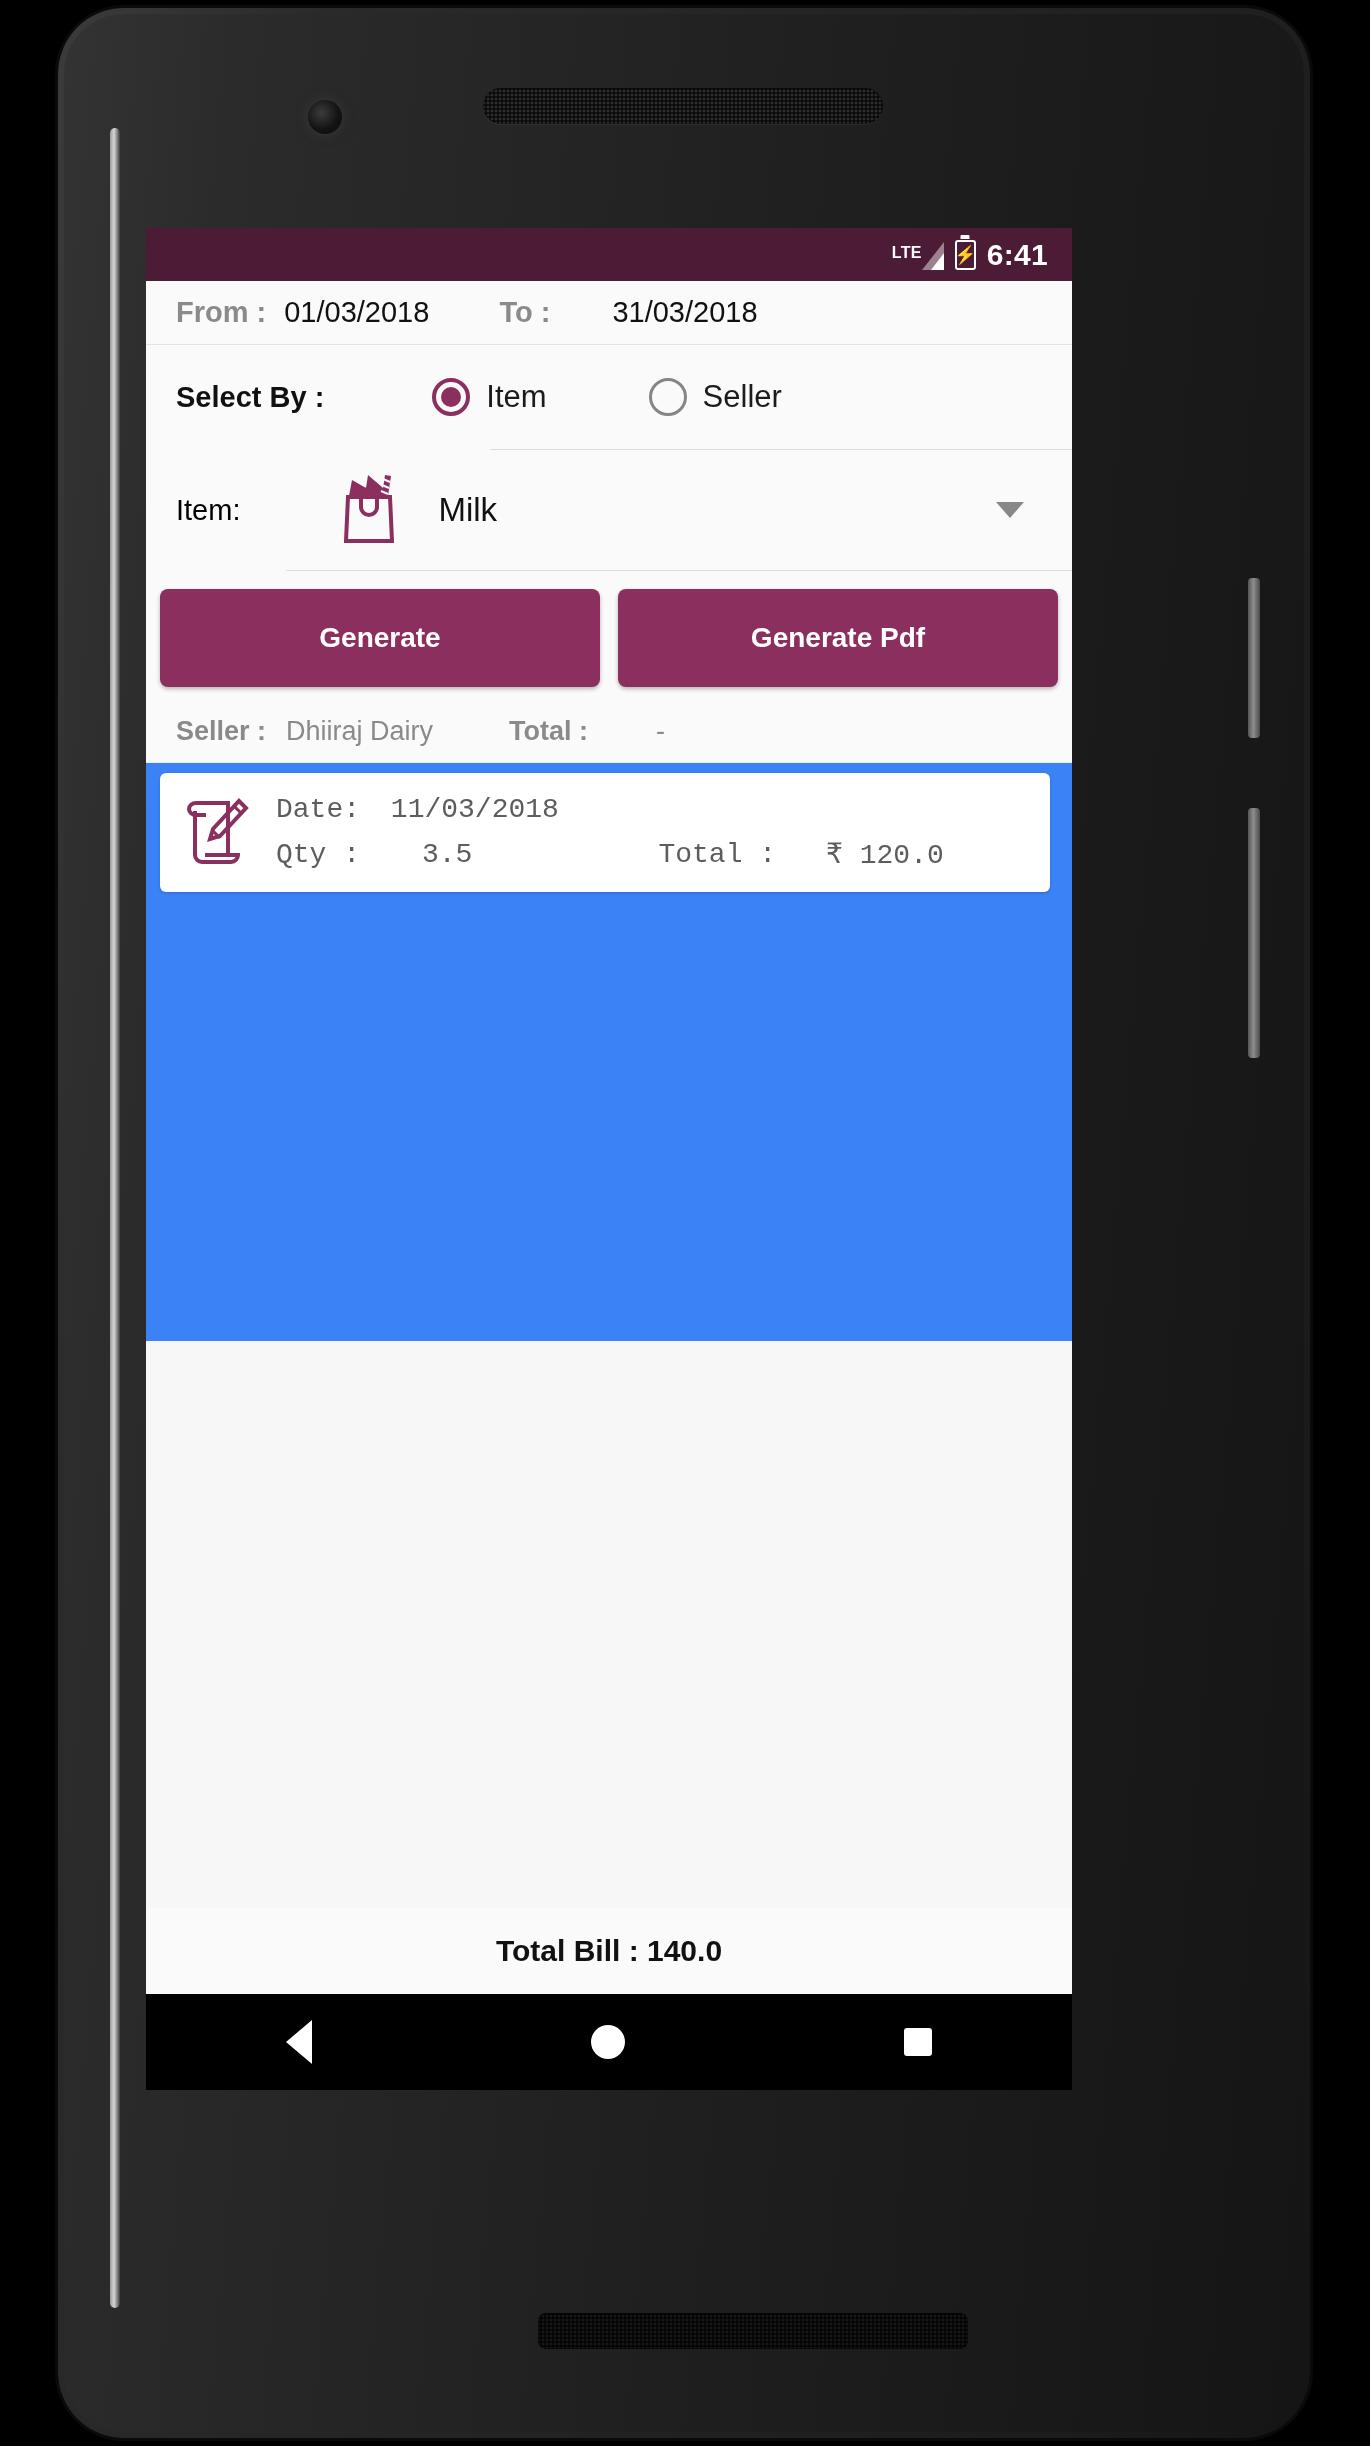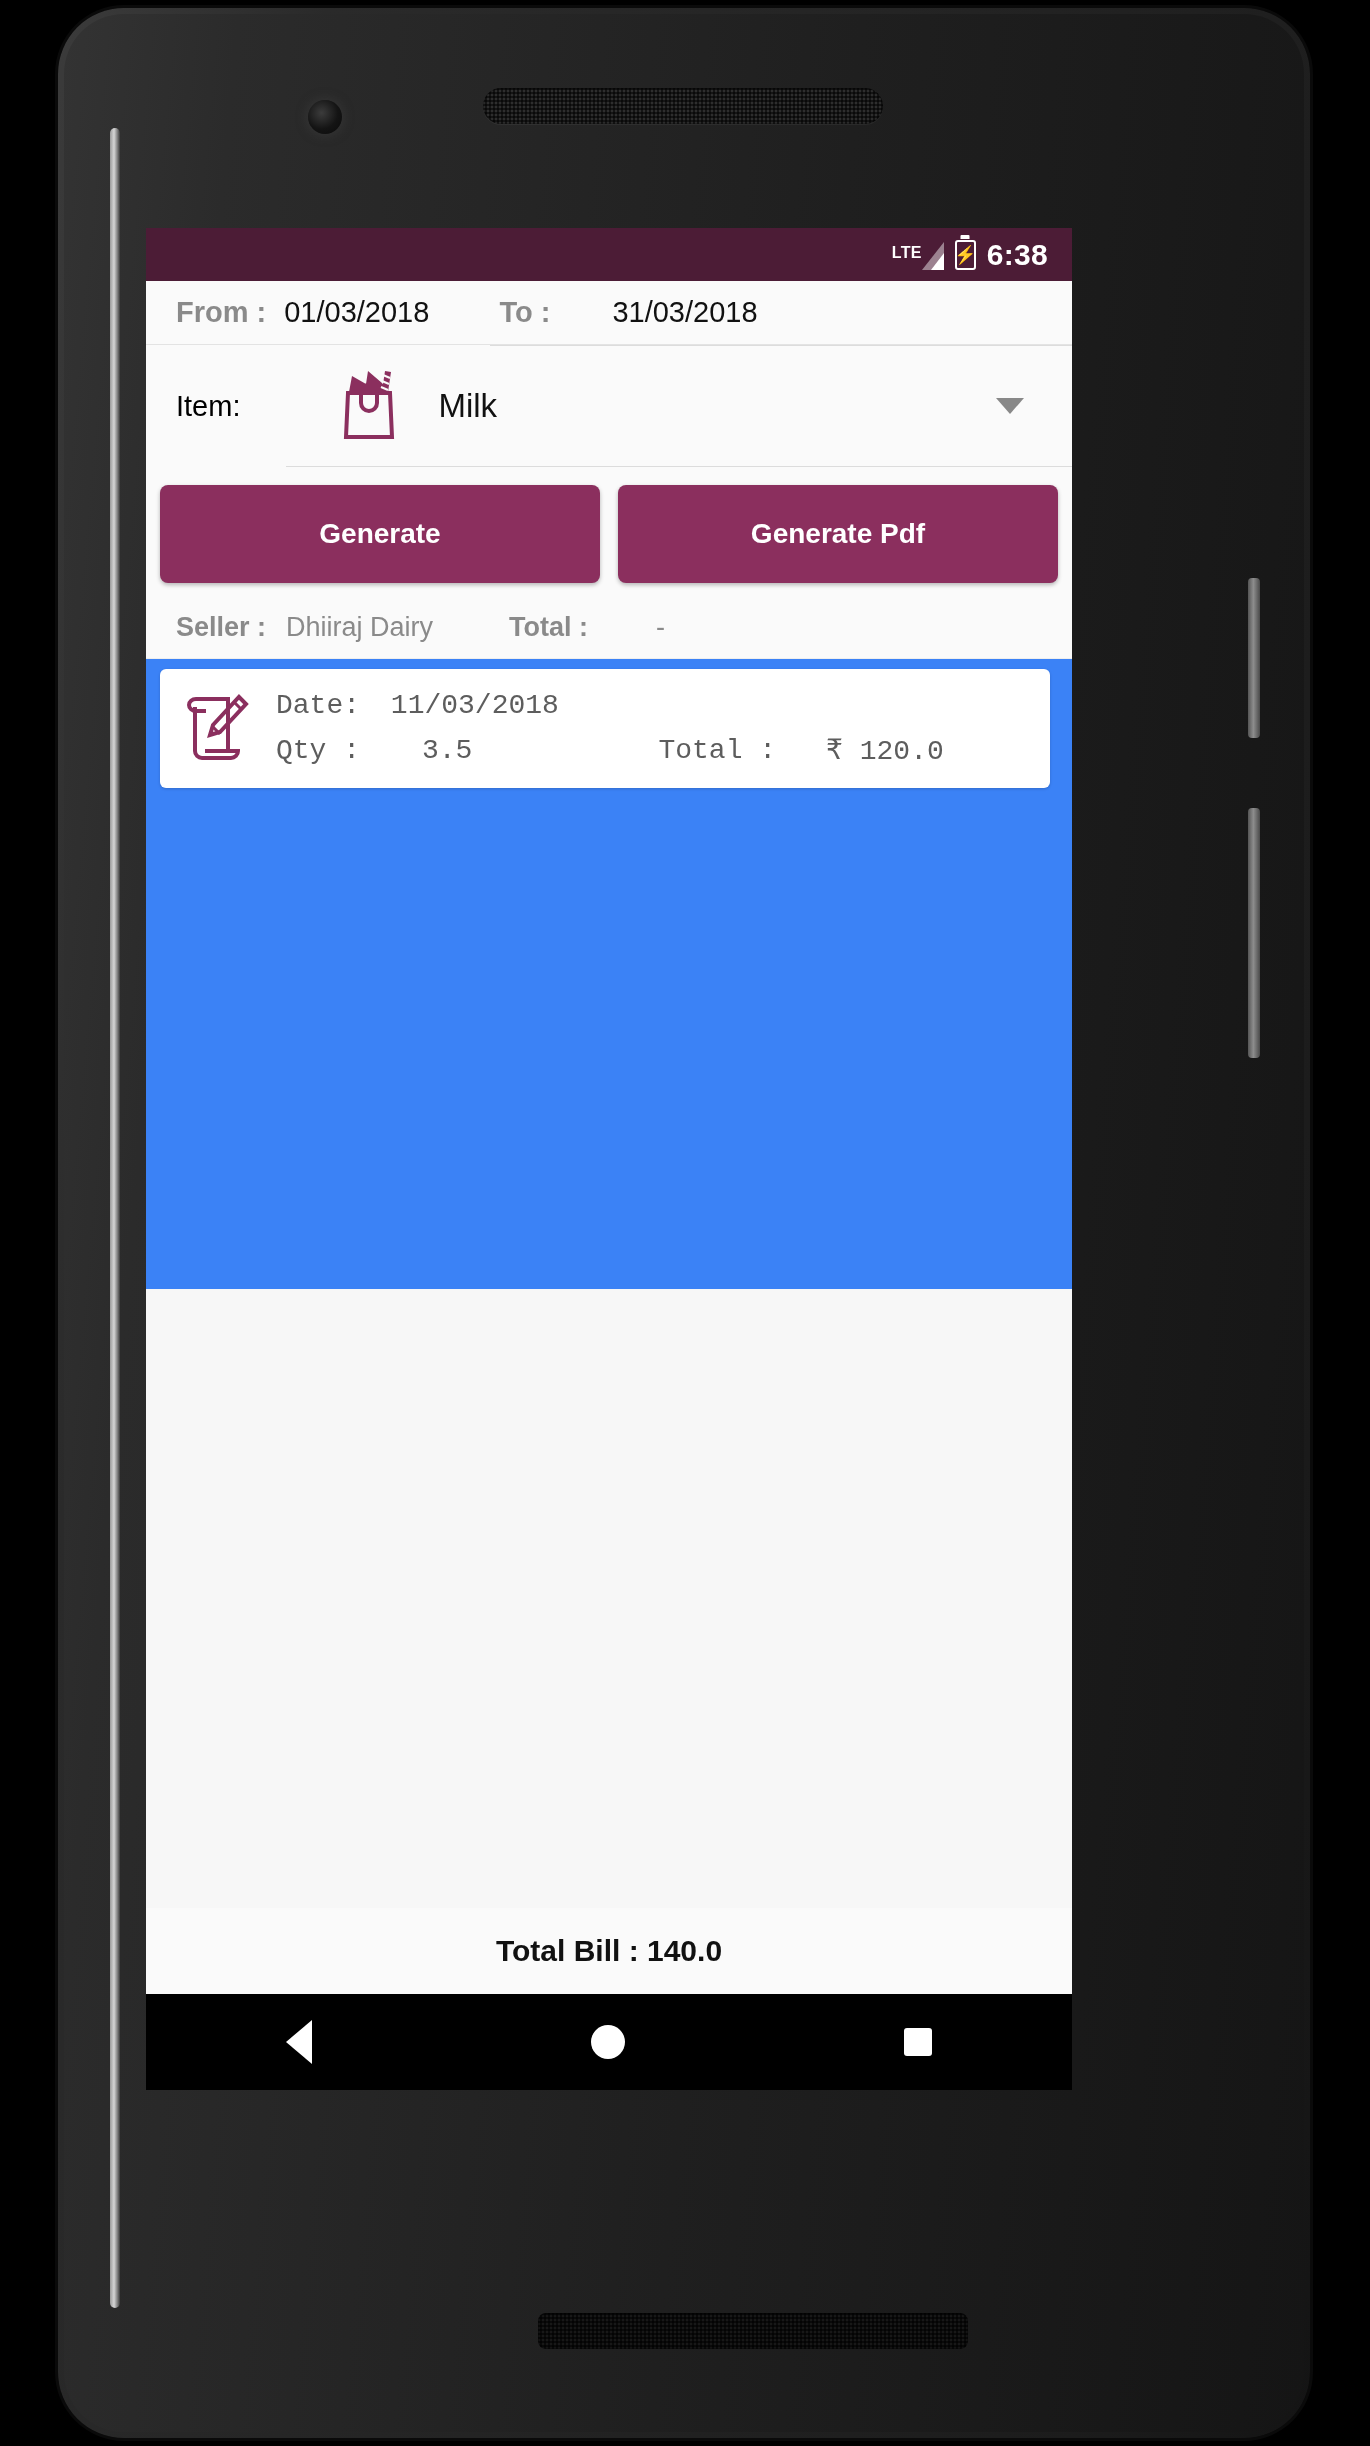--- a/index.html
+++ b/index.html
@@ -214,31 +214,42 @@
  <div id="screen-col">
 
   <div id="status-bar">
     <div class="lte-wrap">
       <span class="lte-text">LTE</span>
       <span class="sig-tri"></span>
     </div>
     <div class="battery">
       <span class="bolt">⚡</span>
     </div>
-    <div id="status-clock">6:38</div>
+    <div id="status-clock">6:41</div>
   </div>
 
 
   <div id="date-row">
     <span class="dim-label">From :</span>
     <span class="date-val" style="margin-left:18px;">01/03/2018</span>
     <span class="dim-label" style="margin-left:70px;">To :</span>
     <span class="date-val" style="margin-left:62px;">31/03/2018</span>
   </div>
 
+  <div id="selectby-row">
+    <span id="selectby-label">Select By :</span>
+    <div class="radio-group" style="margin-left:108px;">
+      <span class="radio on"></span>
+      <span class="radio-text">Item</span>
+    </div>
+    <div class="radio-group" style="margin-left:102px;">
+      <span class="radio off"></span>
+      <span class="radio-text">Seller</span>
+    </div>
+  </div>
   <div id="selectby-underline"></div>
 
   <div id="item-row">
     <span id="item-label">Item:</span>
     <span id="item-icon">
       <svg width="62" height="74" viewBox="0 0 62 74">
         <path d="M10 26 L8 70 L54 70 L52 26 Z" fill="none" stroke="#8b2f5e" stroke-width="4"></path>
         <path d="M23 26 a8 8 0 0 1 16 0 v10 a8 8 0 0 1 -16 0 z" fill="none" stroke="#8b2f5e" stroke-width="4"></path>
         <path d="M11 25 L14 9 L28 17 L30 4 L44 16 L51 25 Z" fill="#8b2f5e"></path>
         <path d="M44 24 L47 4 L53 5 L50 25 Z" fill="#8b2f5e"></path>

